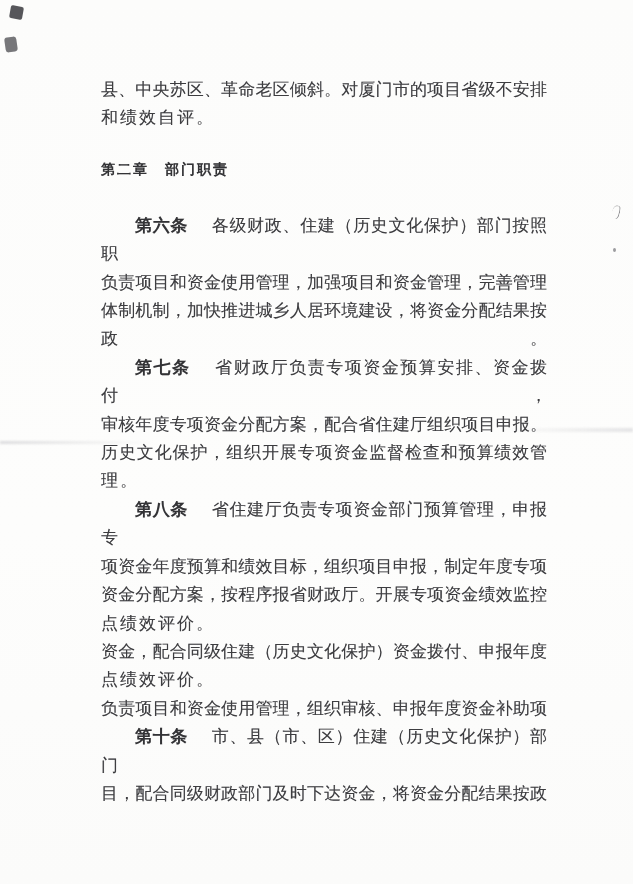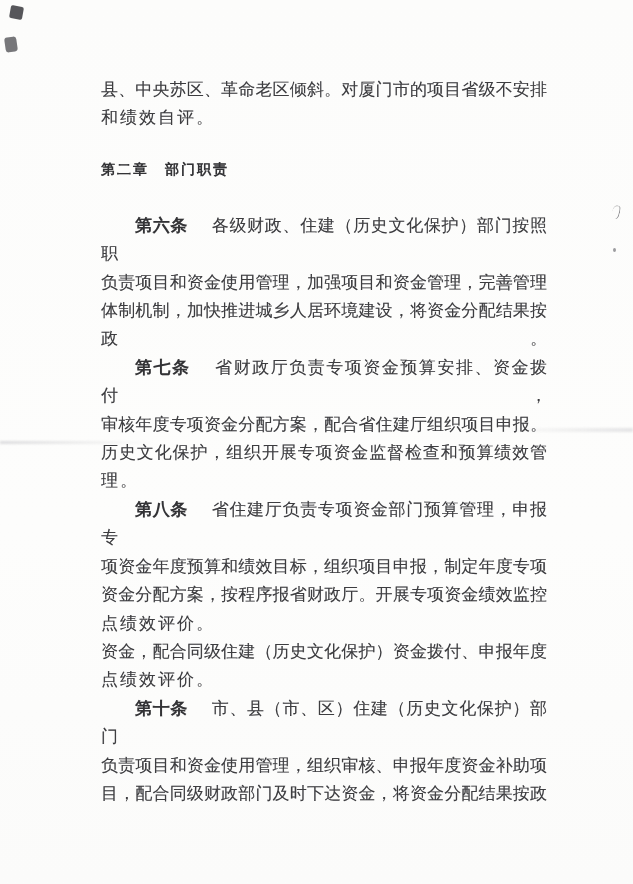--- a/index.html
+++ b/index.html
@@ -131,20 +131,20 @@
       <div class="line j">资金分配方案，按程序报省财政厅。开展专项资金绩效监控</div>
       <div class="line short">点绩效评价。</div>
     </div>
 
     <div class="para">
       <div class="line j">资金，配合同级住建（历史文化保护）资金拨付、申报年度</div>
       <div class="line short">点绩效评价。</div>
     </div>
 
     <div class="para">
+      <div class="line j">负责项目和资金使用管理，组织审核、申报年度资金补助项</div>
       <div class="line j first"><span class="label">第十条</span><span class="label-gap"></span><span>市、县（市、区）住建（历史文化保护）部门</span></div>
-      <div class="line j">负责项目和资金使用管理，组织审核、申报年度资金补助项</div>
       <div class="line j">目，配合同级财政部门及时下达资金，将资金分配结果按政</div>
 
     </div>
 
   </div>
 </div>
 
 </body></html>

